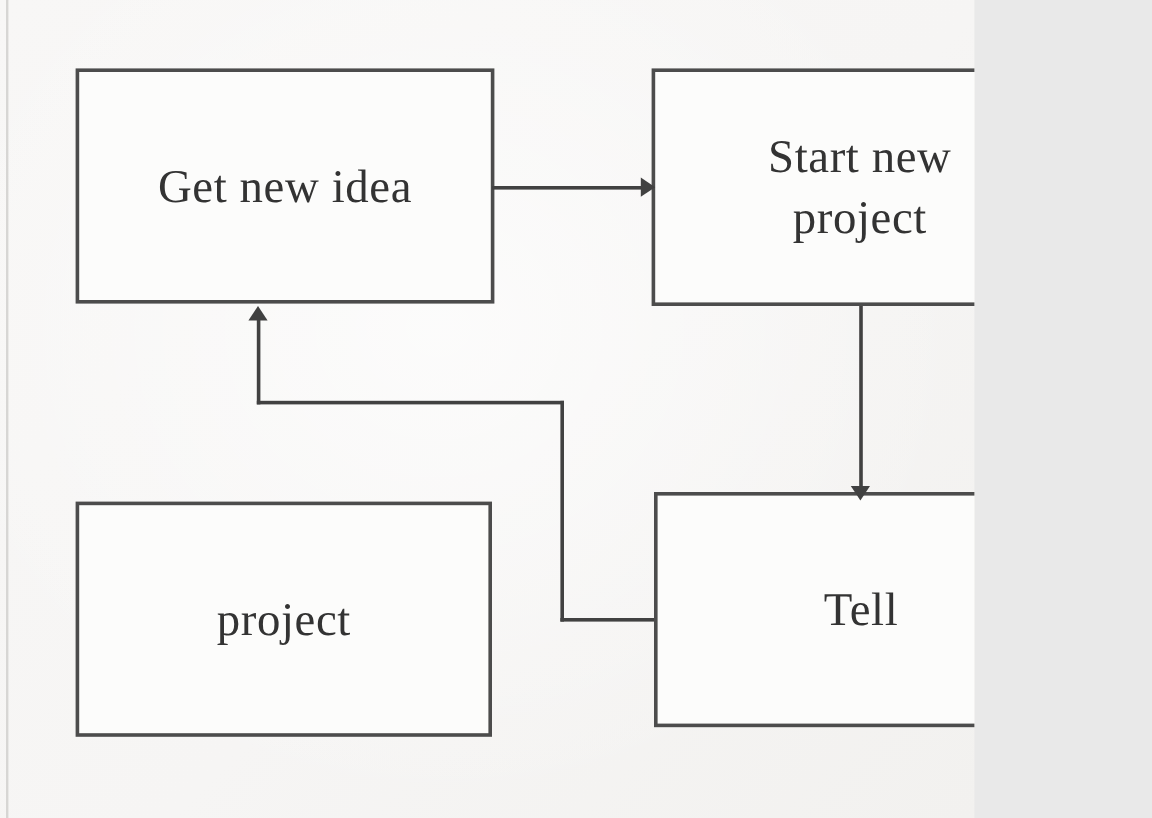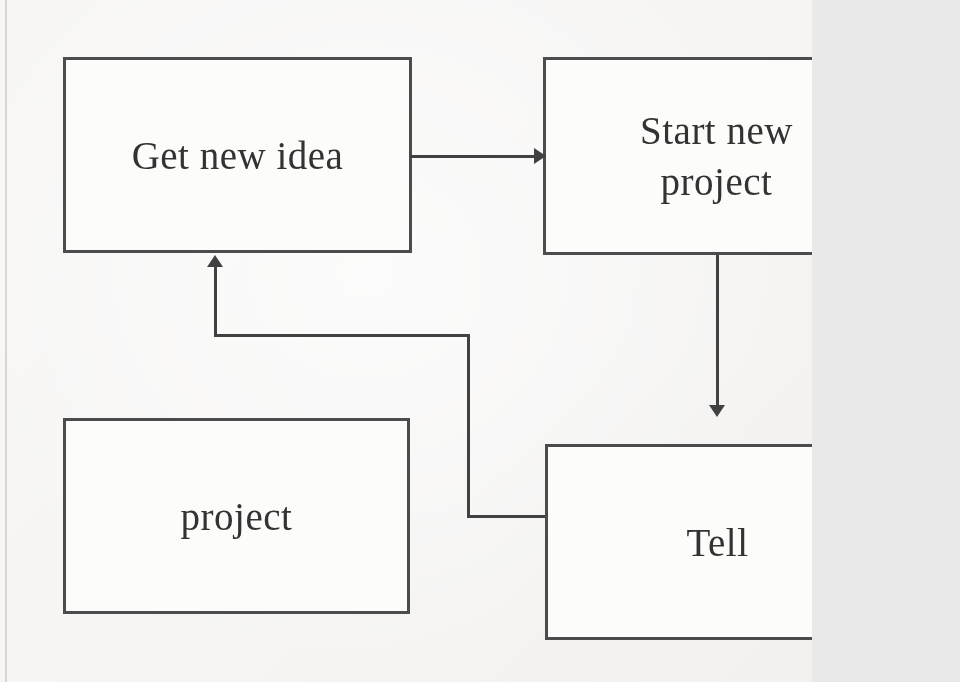--- a/index.html
+++ b/index.html
@@ -35,21 +35,21 @@
     align-items: center;
     justify-content: center;
     text-align: center;
     color: #333333;
     font-size: 39px;
     line-height: 51px;
     letter-spacing: 0.5px;
   }
   .node-get   { left: 63px;  top: 57px;  width: 349px; height: 196px; }
   .node-start { left: 543px; top: 57px;  width: 347px; height: 198px; }
-  .node-tell  { left: 545px; top: 444px; width: 345px; height: 196px; }
+  .node-tell  { left: 545px; top: 410px; width: 345px; height: 196px; }
   .node-finish{ left: 63px;  top: 418px; width: 347px; height: 196px; }
 
   .seg {
     position: absolute;
     background: #414141;
   }
   .head {
     position: absolute;
     width: 0;
     height: 0;

